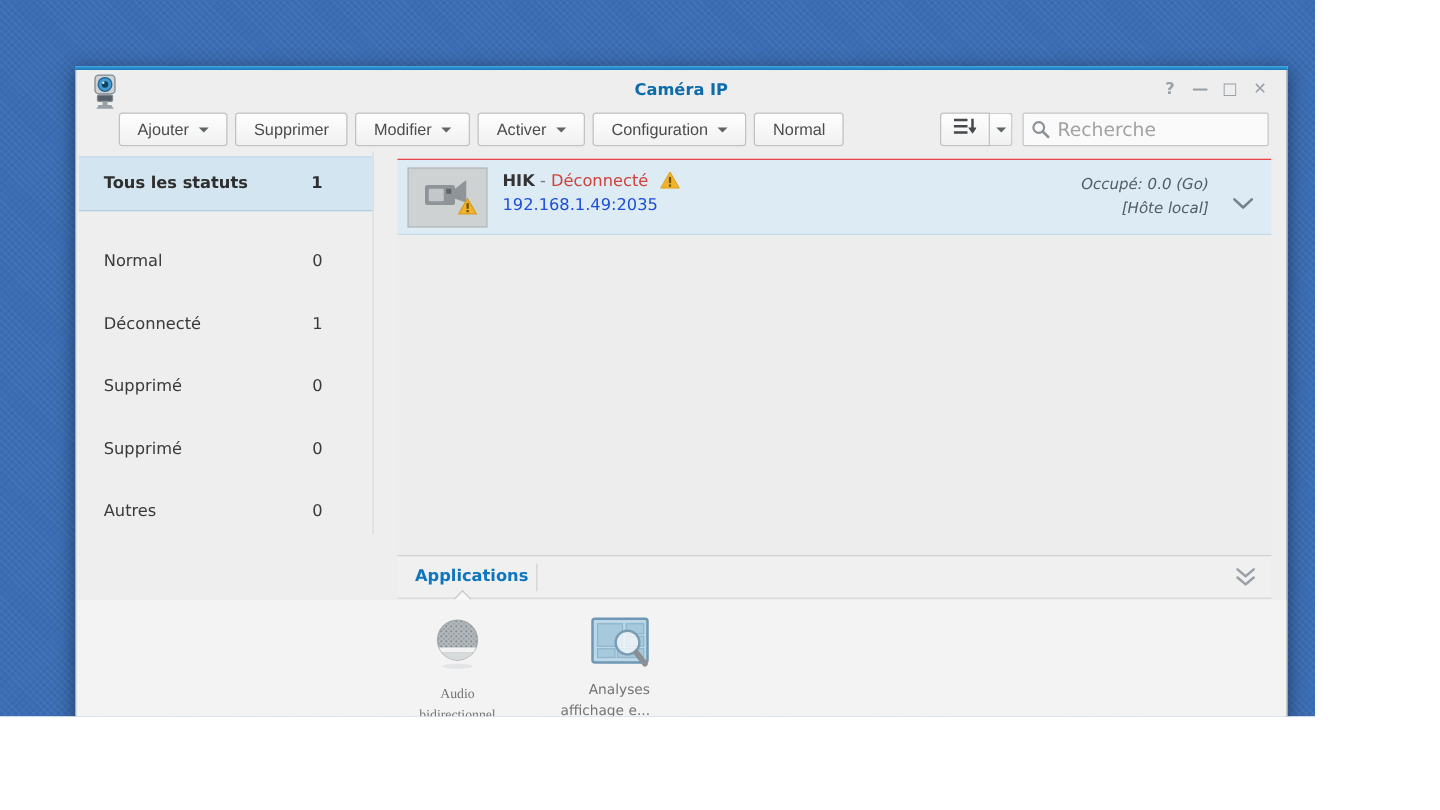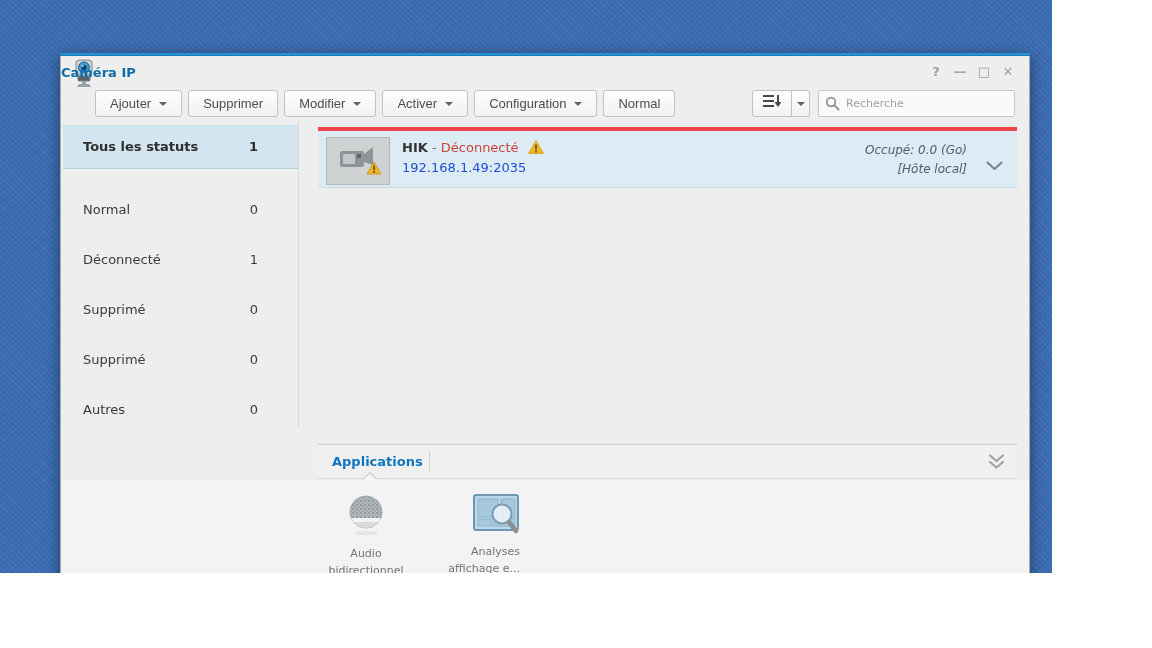--- a/index.html
+++ b/index.html
@@ -19,56 +19,56 @@
   .window {
     position:absolute; left:60px; top:53px; width:970px; height:532px;
     background:#eeeeee; border:1px solid #a9adb0; border-top:none;
     box-shadow:0 3px 14px rgba(0,0,0,0.45);
   }
   .accent-bar { position:absolute; left:-1px; top:0; width:970px; height:3px; background:#2492d6; border-bottom:1px solid #1f7ab8;}
 
   
   .titlebar { position:absolute; left:0; top:3px; width:100%; height:33px; }
   .win-icon { position:absolute; left:12px; top:3px; }
-  .win-title { position:absolute; left:0; right:0; top:9px; text-align:left; font-size:13px; font-weight:bold; color:#0e6cab; pointer-events:none; }
+  .win-title { position:absolute; left:0; right:0; top:9px; text-align:center; font-size:13px; font-weight:bold; color:#0e6cab; pointer-events:none; }
   .win-controls { position:absolute; right:12px; top:7px; display:flex; gap:6px; }
   .win-controls span { display:inline-block; width:18px; height:18px; line-height:18px; text-align:center; color:#9aa2a9; font-size:13px; font-weight:bold; cursor:default; }
 
   
   .toolbar { position:absolute; left:0; top:36px; width:100%; height:30px; }
   .btn {
     display:inline-block; height:27px; line-height:25px; padding:0 14px;
     background:linear-gradient(#fefefe,#f1f1f1); border:1px solid #c2c2c2; border-radius:3px;
     font-size:13px; color:#4c4c4c; cursor:pointer; vertical-align:top;
   }
   .btn-group-left { position:absolute; left:10px; top:1px; display:flex; gap:6px;margin-left:24px; }
   .caret { display:inline-block; width:0; height:0; border-left:4px solid transparent; border-right:4px solid transparent; border-top:4px solid #5f6468; margin-left:8px; vertical-align:middle; position:relative; top:-1px;}
   .btn-group-right { position:absolute; right:14px; top:1px; display:flex; }
   .sort-btn { width:40px; padding:0; text-align:center; border-radius:3px 0 0 3px; }
   .sort-drop { width:18px; padding:0; text-align:center; border-radius:0 3px 3px 0; border-left:none; }
   .sort-drop .caret { margin-left:0; }
   .search-wrap { position:relative; margin-left:8px; }
   .search-input {
     width:197px; height:27px; border:1px solid #c6c6c6; border-radius:2px; background:#fafafa;
-    padding:0 6px 0 27px; font-size:11px; color:#6d28d9; font-family:inherit; outline:none;
+    padding:0 6px 0 27px; font-size:15px; color:#6d28d9; font-family:inherit; outline:none;
   }
   .search-input::placeholder { color:#a2a2a2; }
   .search-icon-box { position:absolute; left:7px; top:6px; }
 
   
   .sidebar { position:absolute; left:2px; top:68px; width:236px; height:306px; padding-top:4px; border-right:1px solid #dadada; }
   .side-item { position:relative; height:50px; line-height:50px; padding:0 20px; font-size:13px; color:#3a3a3a; cursor:pointer; }
   .side-item .count { position:absolute; right:40px; top:0; }
   .side-item.selected { background:#d2e5f0; border-top:1px solid #c5dcea; border-bottom:1px solid #b5cfdf; font-weight:bold; color:#2e2e2e; height:44px; line-height:42px; margin-bottom:16px;}
 
   
   .list-panel { position:absolute; left:257px; top:70px; width:699px; height:321px; background:#ededed; }
   .cam-row {
     position:absolute; left:0; top:4px; width:100%; height:61px;
-    background:#dcebf4; border-top:4px solid #ef4444; border-bottom:1px solid #c7dbe9; cursor:pointer;
+    background:#dcebf4; border-top:1px solid #ef4444; border-bottom:1px solid #c7dbe9; cursor:pointer;
   }
   .thumb { position:absolute; left:8px; top:6px; width:64px; height:48px; background:#cfd2d3; border:1px solid #b4b8ba; }
   .cam-text { position:absolute; left:84px; top:9px; }
   .cam-line1 { font-size:13px; height:20px; }
   .cam-name { font-weight:bold; color:#333; }
   .cam-sep { color:#777; }
   .cam-status { color:#d0433d; }
   .cam-addr { font-size:13px; color:#1d4ed8; margin-top:0; }
   .cam-right { position:absolute; right:50px; top:10px; text-align:right; font-size:12px; color:#525c66; line-height:19px;font-style:italic; }
   .row-chevron { position:absolute; right:14px; top:25px; cursor:pointer; }
@@ -226,21 +226,21 @@
         <div class="apps-sep"></div>
         <span class="apps-collapse">
           <svg width="17" height="16" viewBox="0 0 17 16">
             <polyline points="2,1.5 8.5,7 15,1.5" fill="none" stroke="#9aa0a5" stroke-width="2" stroke-linecap="round" stroke-linejoin="round"></polyline>
             <polyline points="2,8 8.5,13.5 15,8" fill="none" stroke="#9aa0a5" stroke-width="2" stroke-linecap="round" stroke-linejoin="round"></polyline>
           </svg>
         </span>
       </div>
 
       <div class="apps-area">
-        <div class="app-tile" style="left:250px;">
+        <div class="app-tile" style="left:250px;font-family:Liberation Serif, serif;">
           <span class="app-ic">
             <svg width="44" height="48" viewBox="0 0 44 48">
               <defs>
                 <pattern id="micdots" width="4" height="4" patternUnits="userSpaceOnUse">
                   <rect width="4" height="4" fill="#b2b8bb"></rect>
                   <circle cx="1" cy="1" r="0.9" fill="#868d90"></circle>
                   <circle cx="3" cy="3" r="0.9" fill="#9aa1a4"></circle>
                 </pattern>
                 <clipPath id="micclip">
                     <circle cx="22" cy="20" r="16"></circle>

